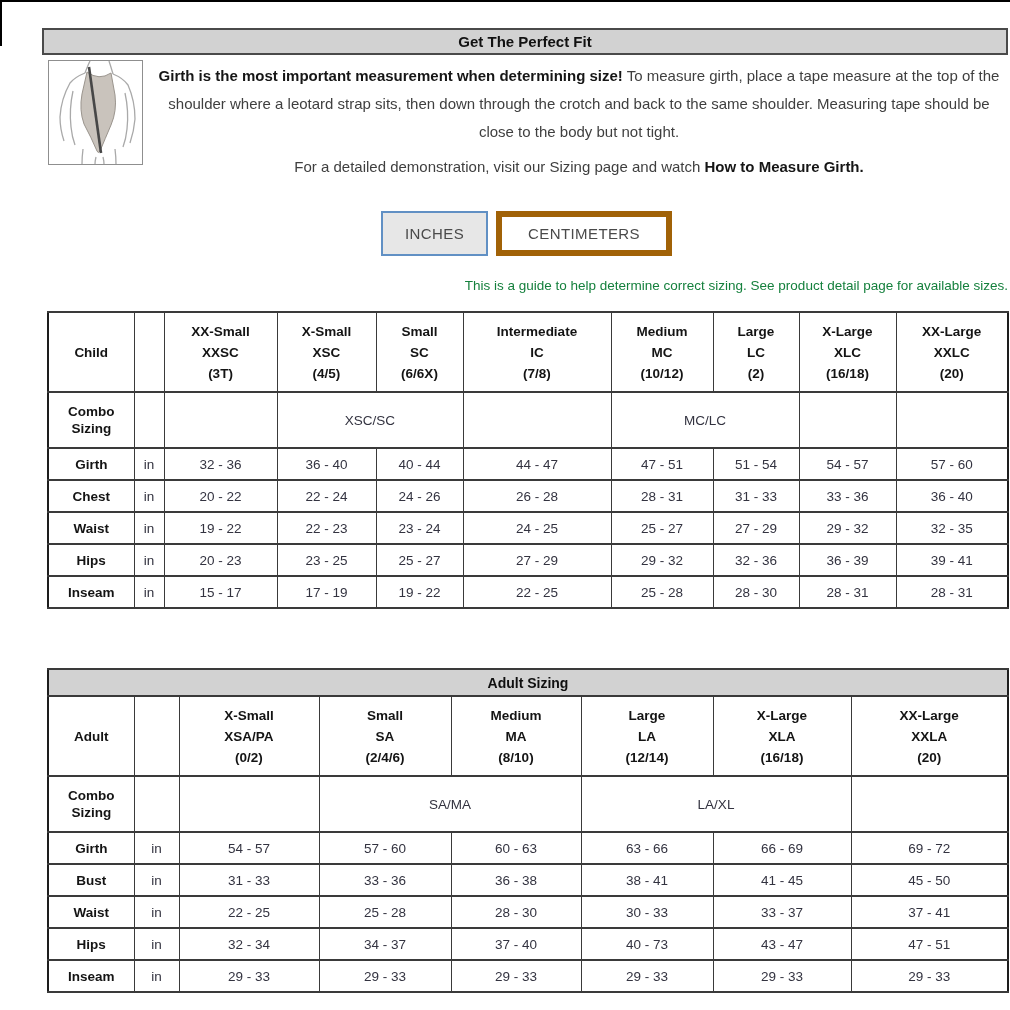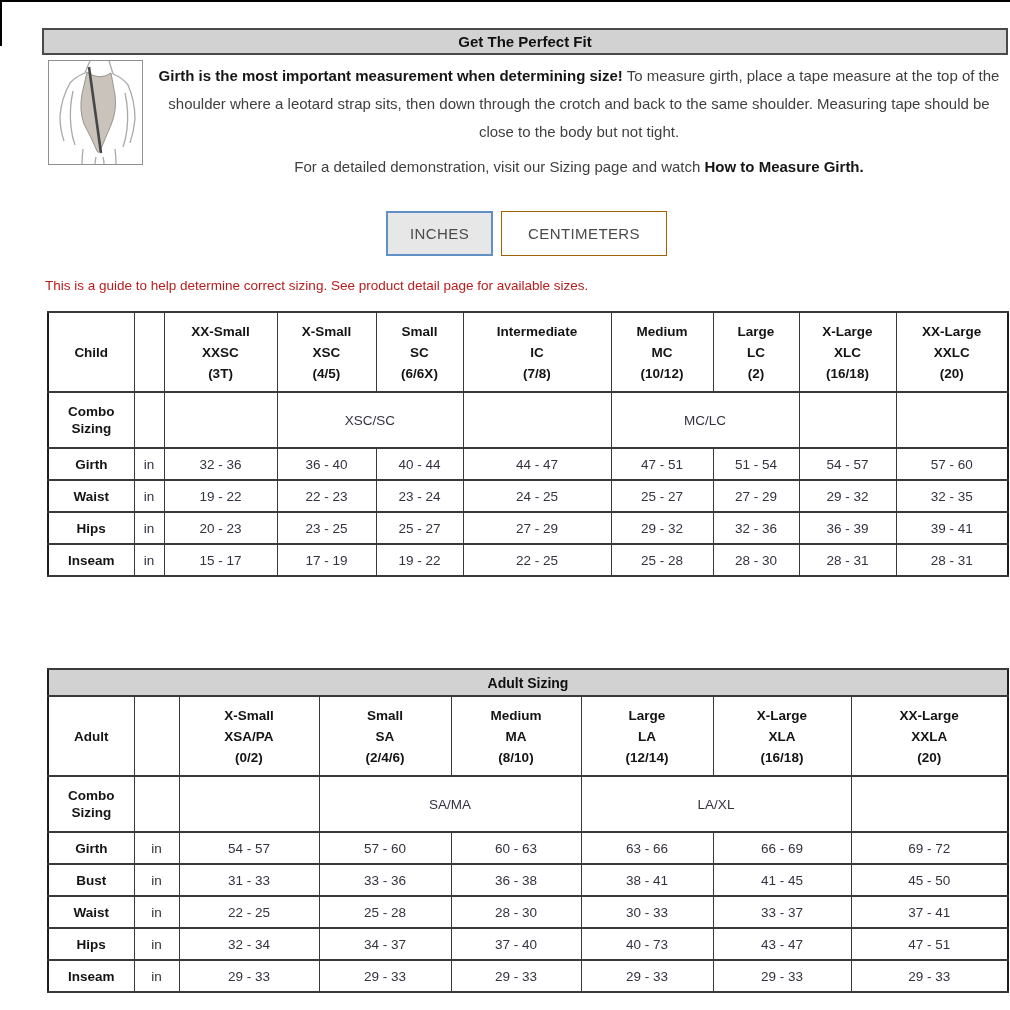--- a/index.html
+++ b/index.html
@@ -32,25 +32,25 @@
 
   .unit-buttons {
     position:absolute; left:45px; top:211px; width:963px;
     display:flex; justify-content:center; gap:8px;
   }
   .btn {
     height:45px; box-sizing:border-box; display:inline-flex; align-items:center;
     font-size:15px; letter-spacing:.4px; color:#4a4a4a; cursor:pointer; user-select:none;
   }
   .btn-inches { border:2px solid #6190c4; background:#e7e7e7; padding:0 22px; }
-  .btn-cm     { border:1px solid #a16207; background:#ffffff; padding:14px 26px;justify-content:center; }
+  .btn-cm     { border:6px solid #a16207; background:#ffffff; padding:14px 26px;justify-content:center; }
 
   .guide-note {
     position:absolute; left:45px; top:278px; width:963px;
-    text-align:left; font-size:13.5px; color:#b91c1c;
+    text-align:right; font-size:13.5px; color:#15803d;
   }
 
   .size-table {
     position:absolute; left:47px; border-collapse:collapse; table-layout:fixed;
     border:2px solid #1d1d1d; font-size:13.5px; color:#333340; background:#fff;
   }
   #child-table { top:311px; }
   #adult-table { top:668px; }
   .size-table td {
     border:solid #3a3a3a; border-width:2px 1px; text-align:center;
@@ -187,20 +187,32 @@
         <td>32 - 36</td>
         <td>36 - 40</td>
         <td>40 - 44</td>
         <td>44 - 47</td>
         <td>47 - 51</td>
         <td>51 - 54</td>
         <td>54 - 57</td>
         <td>57 - 60</td>
       </tr>
       <tr class="data">
+        <td class="label-cell">Chest</td>
+        <td>in</td>
+        <td>20 - 22</td>
+        <td>22 - 24</td>
+        <td>24 - 26</td>
+        <td>26 - 28</td>
+        <td>28 - 31</td>
+        <td>31 - 33</td>
+        <td>33 - 36</td>
+        <td>36 - 40</td>
+      </tr>
+      <tr class="data">
         <td class="label-cell">Waist</td>
         <td>in</td>
         <td>19 - 22</td>
         <td>22 - 23</td>
         <td>23 - 24</td>
         <td>24 - 25</td>
         <td>25 - 27</td>
         <td>27 - 29</td>
         <td>29 - 32</td>
         <td>32 - 35</td>

